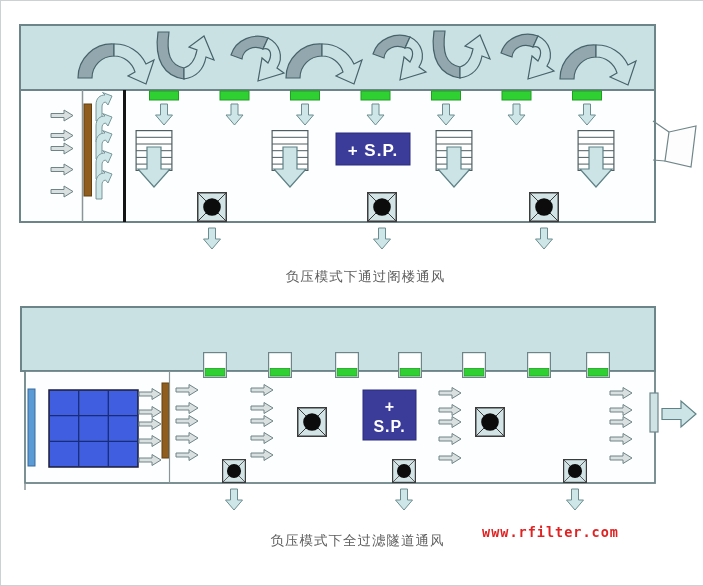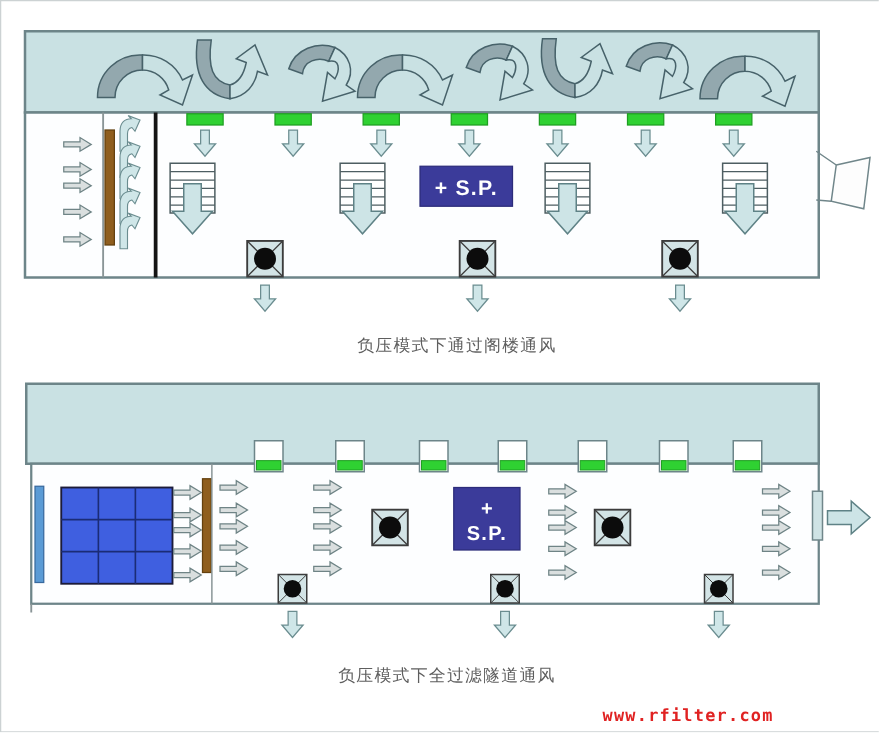--- a/index.html
+++ b/index.html
@@ -6,21 +6,21 @@
   #page{position:relative;width:703px;height:586px;background:#ffffff;overflow:hidden;
         font-family:"Liberation Sans",sans-serif;padding-left:32px;}
   #frame{position:absolute;inset:0;border:1px solid #ccd2d3;pointer-events:none;}
   #scene{position:absolute;left:0;top:0;}
   .caption{position:absolute;left:0;width:703px;text-align:center;color:#5e5e5e;
            font-size:13.5px;letter-spacing:1px;}
   #caption-top{top:268px;padding-left:14px;}
   #caption-bottom{top:532px;padding-left:6px;}
   #watermark{position:absolute;left:482px;top:524px;color:#e02222;
              font-family:"DejaVu Sans Mono",monospace;font-size:13.5px;font-weight:bold;
-             letter-spacing:1px;cursor:pointer;margin-top:41px;}
+             letter-spacing:1px;cursor:pointer;}
   svg text.sp{font-family:"Liberation Sans",sans-serif;font-weight:bold;fill:#ffffff;}
 </style>
 </head>
 <body>
 
 <div id="page">
   <div id="frame"></div>
 
   <svg id="scene" width="703" height="586" viewBox="0 0 703 586">
     <defs>

